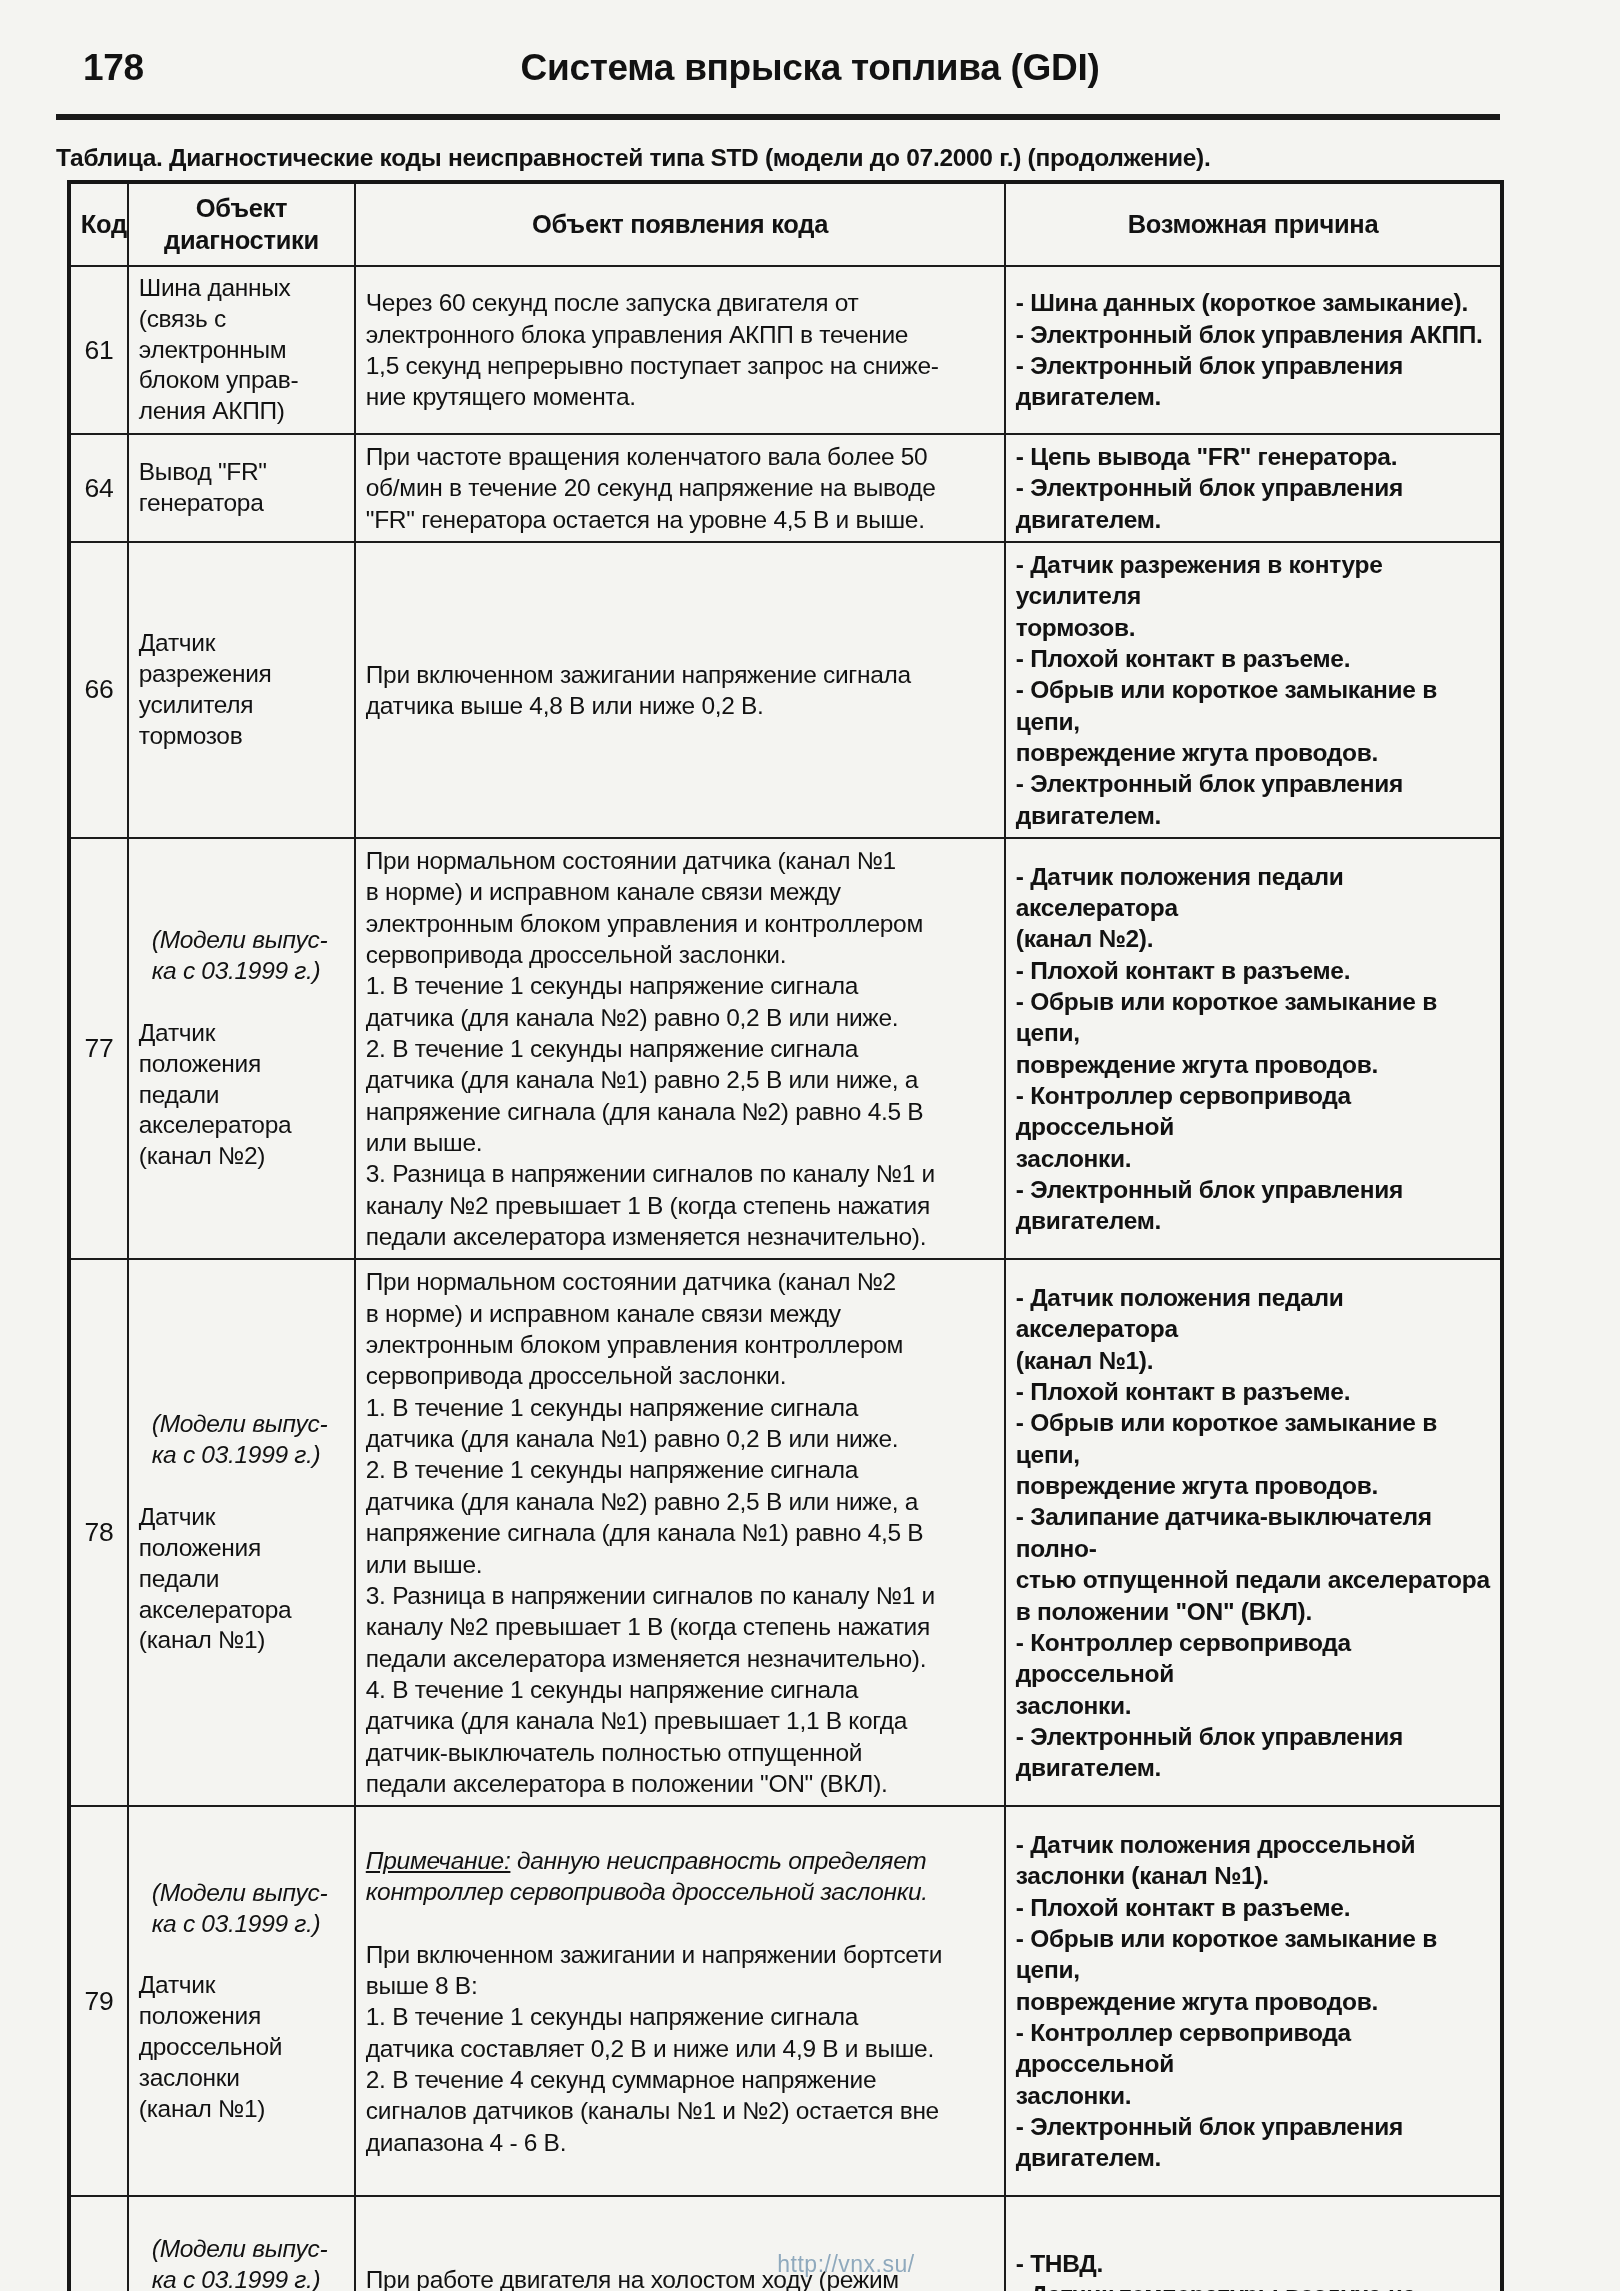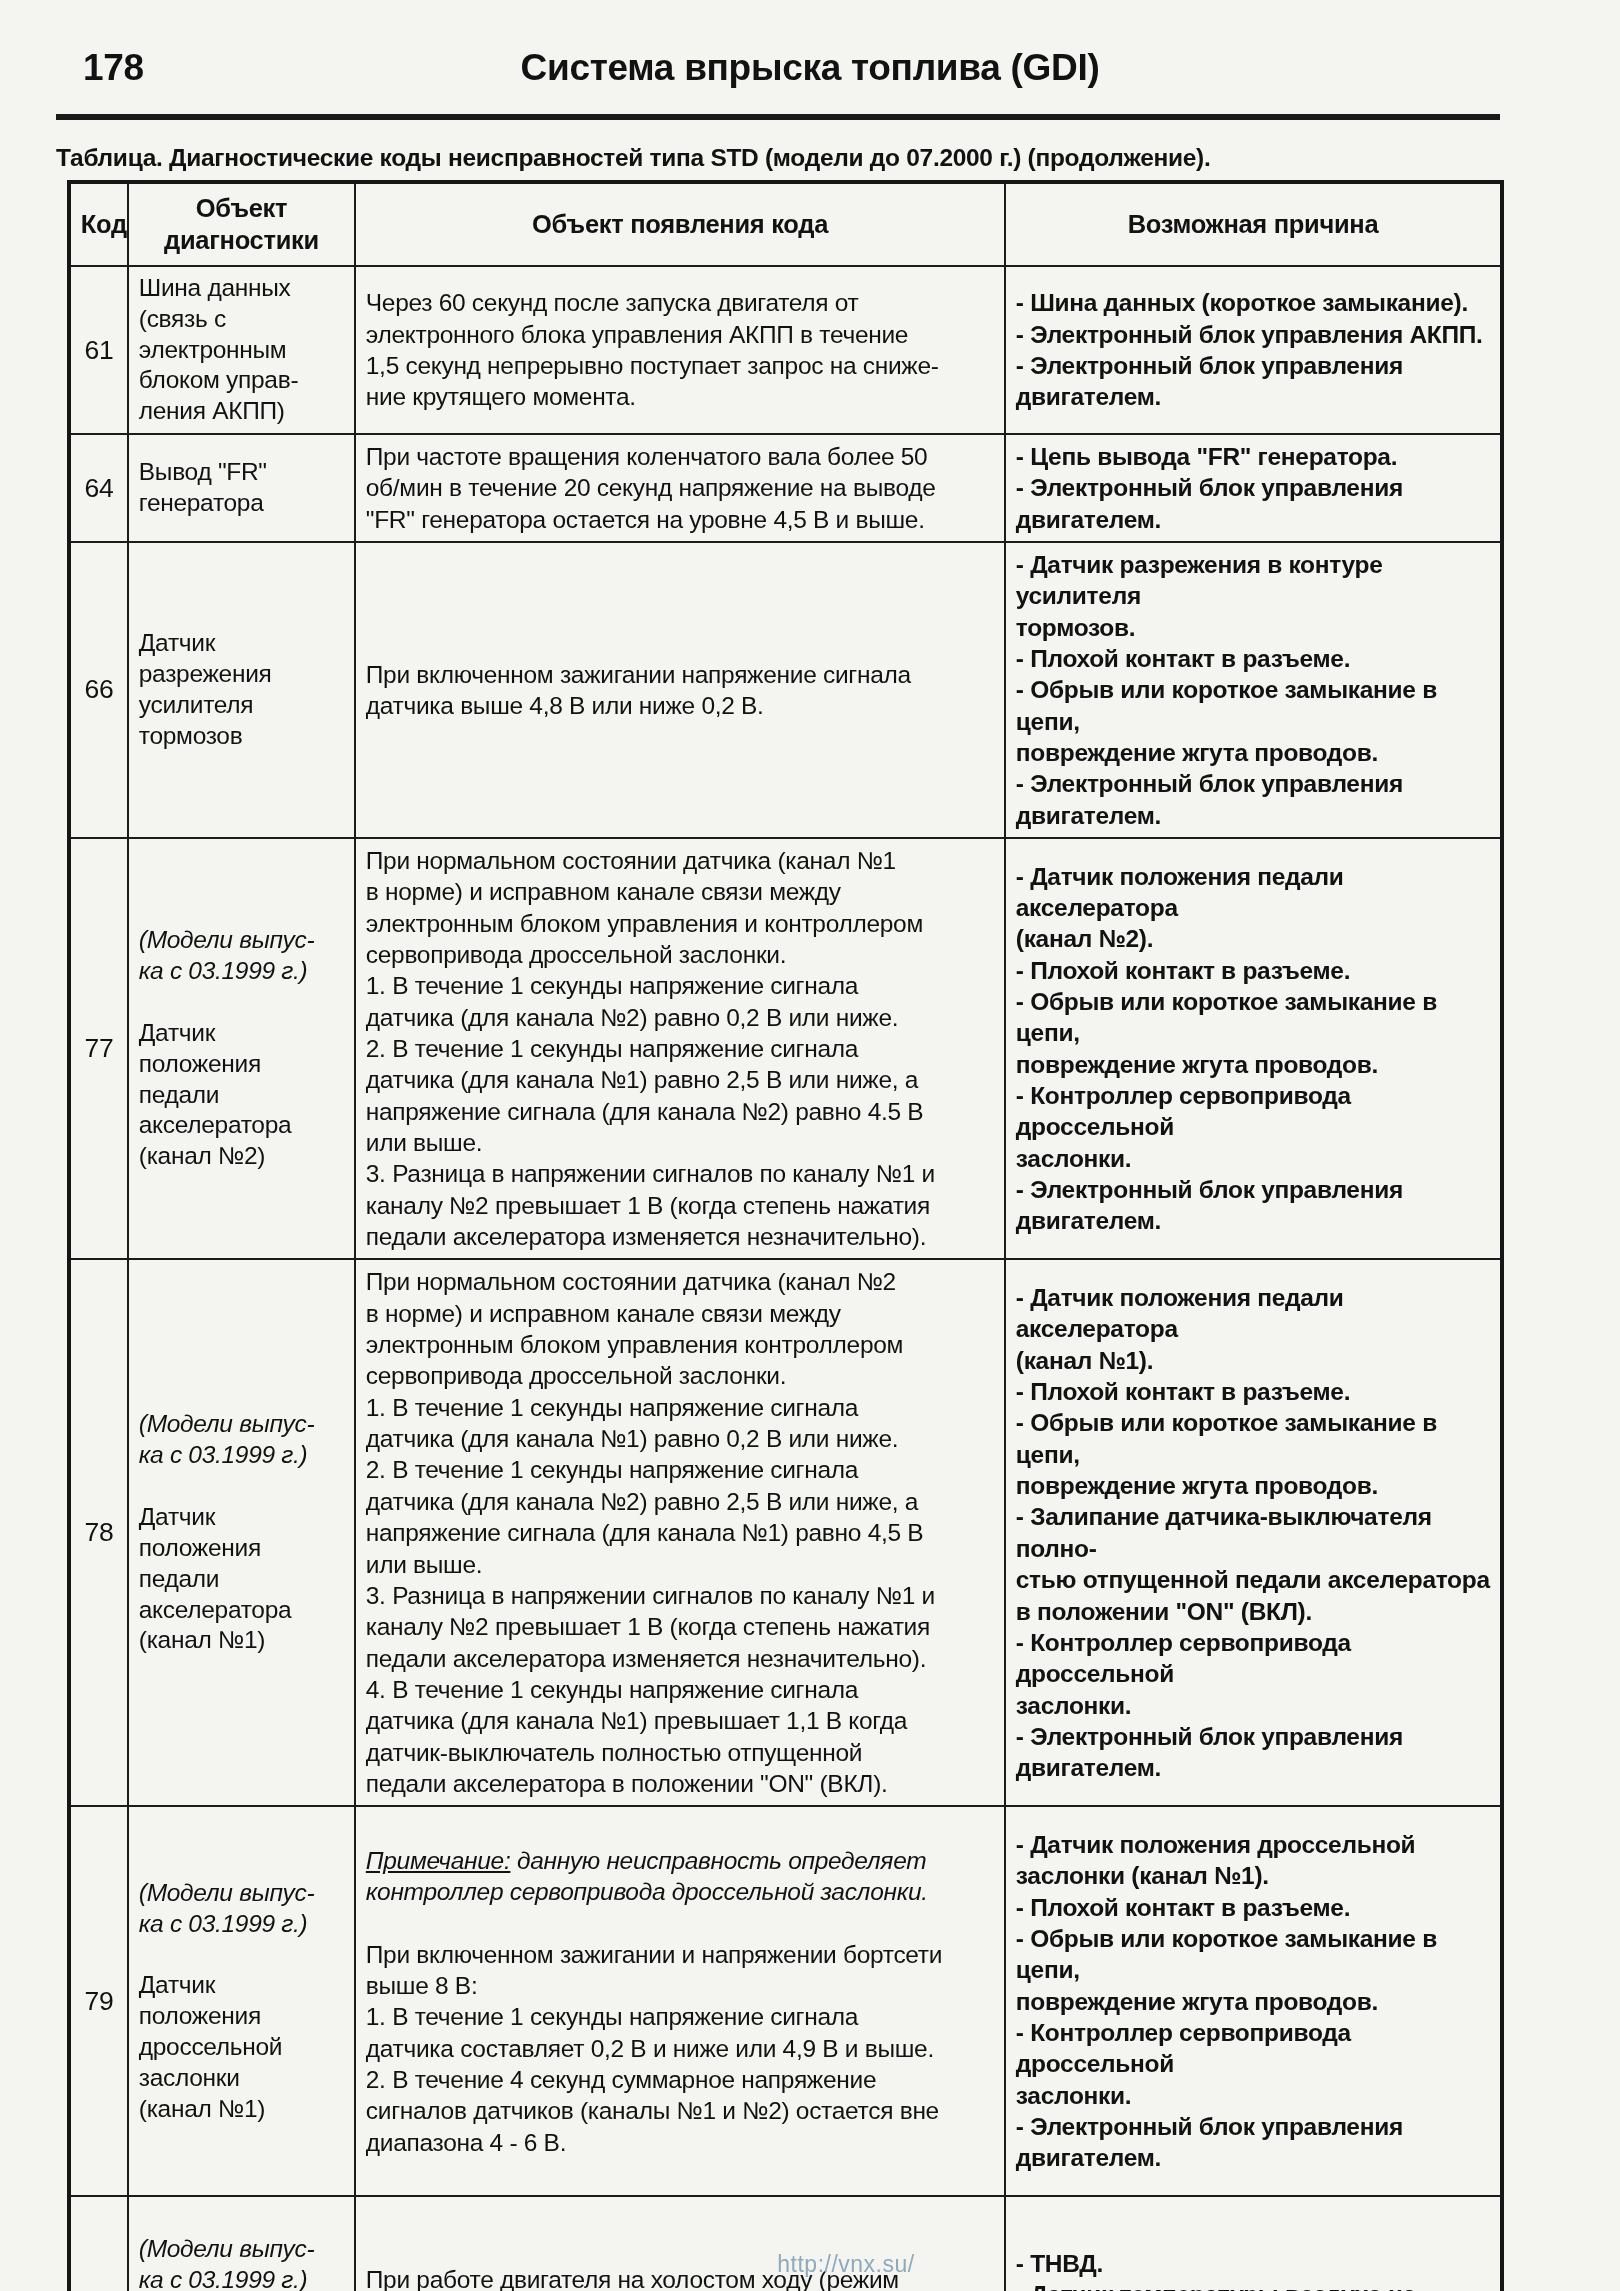--- a/index.html
+++ b/index.html
@@ -40,21 +40,21 @@
     padding:5.9px 9.8px;
   }
   th {
     font-size:25.5px; font-weight:bold; text-align:center;
     line-height:1.25; white-space:pre-line;
   }
   td.code { text-align:center; font-size:26.5px; padding:0 2px; }
   td.obj  { font-size:24.5px; line-height:1.26; white-space:pre-line; padding-left:12.7px; }
   td.cond { font-size:24.5px; line-height:1.28; white-space:pre-line; padding-left:12.7px; }
   td.cause{ font-size:24.5px; line-height:1.28; white-space:pre-line; padding-left:9.8px;font-weight:bold; }
-  .note { font-style:italic; }
+  .note { font-style:italic;margin-left:13px; }
   .note-label { font-style:italic; text-decoration:underline;text-align:right; }
   .note-italic { font-style:italic; }
   tr.h-hdr { height:84px; }
   tr.h-61  { height:142px; }
   tr.h-64  { height:93px; }
   tr.h-66  { height:228px; }
   tr.h-77  { height:407px; }
   tr.h-78  { height:516px; }
   tr.h-79  { height:304px; }
   tr.h-89  { height:261px; }

